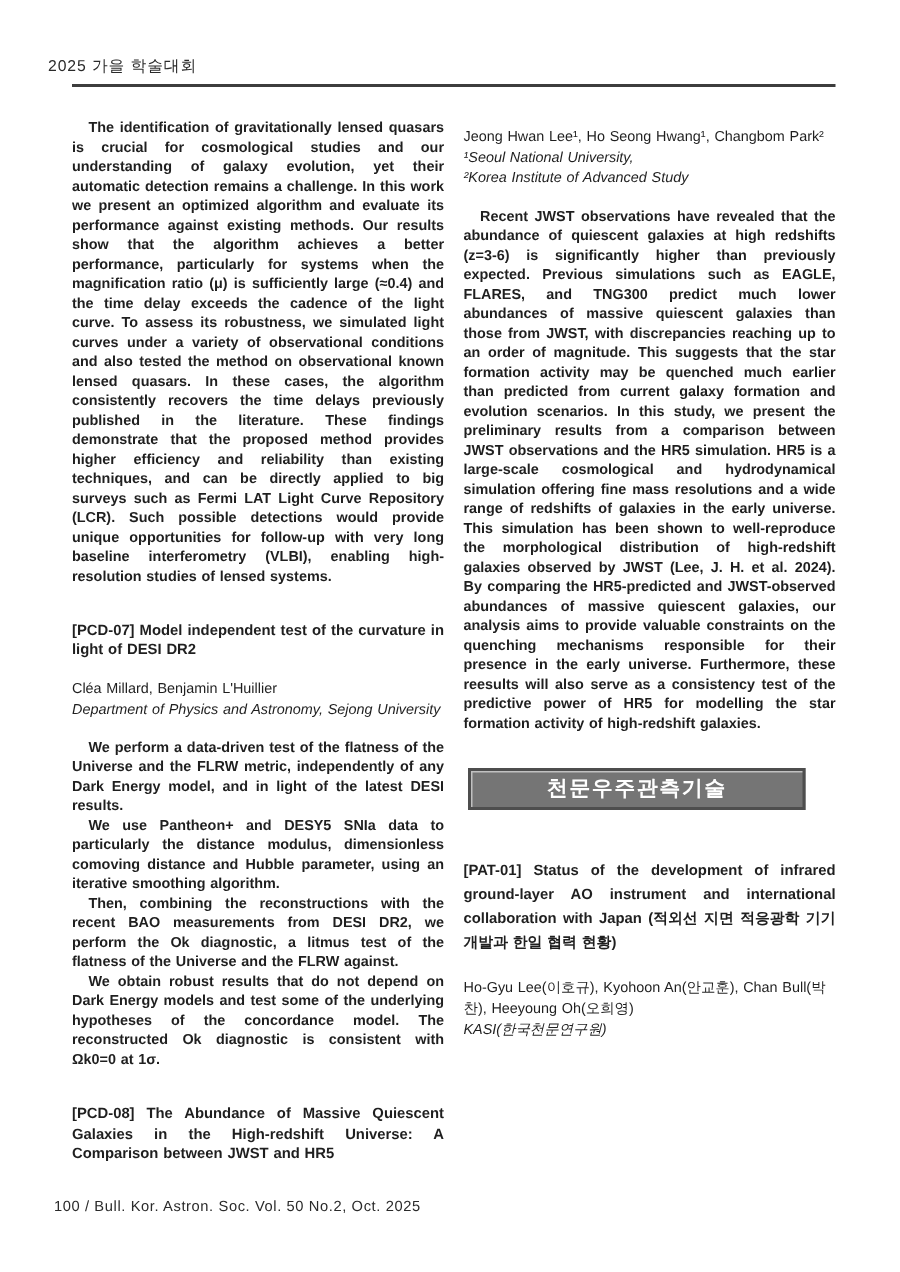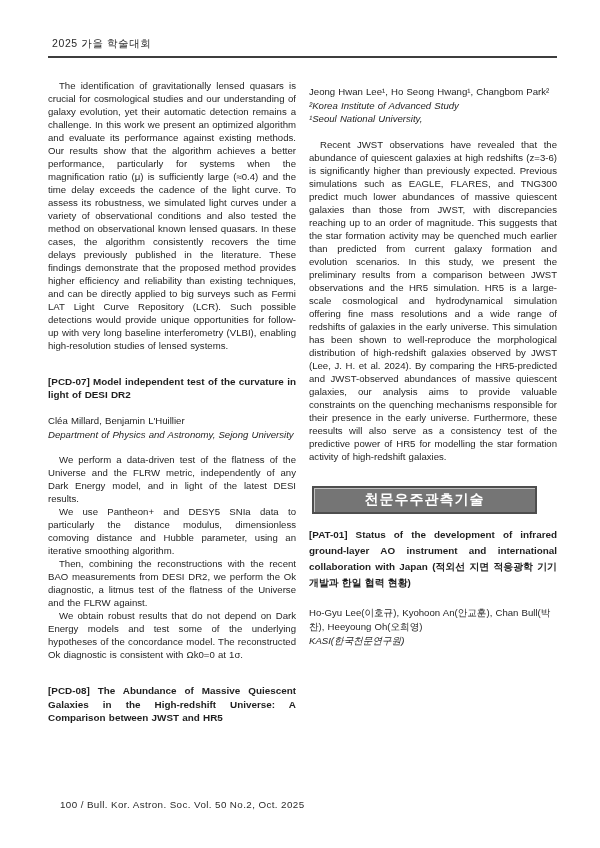--- a/index.html
+++ b/index.html
@@ -4,54 +4,54 @@
 <style>
   * { margin:0; padding:0; box-sizing:border-box; }
   html,body { background:#e9e9e9; }
   body { font-family:"Liberation Sans","DejaVu Sans",sans-serif; }
   .page {
     position:relative; width:600px; height:848px; margin:0 auto;
     background:#ffffff; color:#1f1f1f; overflow:hidden;
     box-shadow:0 0 0 1px #d8d8d8;
   }
   .header-title {
-    position:absolute; left:52px; top:37px;
+    position:absolute; left:32px; top:37px;
     font-size:10.5px; letter-spacing:0.6px; color:#2a2a2a;
   }
   .header-rule {
     position:absolute; left:48px; top:56px; width:509px; height:2px;
     background:#3d3d3d;
   }
   .col {
     position:absolute; width:248px;
     font-size:9.6px; line-height:13px; text-align:justify;
     word-spacing:0.5px; color:#1f1f1f;
   }
   .col-left  { left:48px;  top:79px; }
   .col-right { left:309px; top:85px; }
   .carryover-affil { font-style:italic; text-align:left; margin-bottom:11px; }
-  p.abs { text-indent:11px; margin:0; }
+  p.abs { text-indent:11px; margin:0;font-weight:bold; }
   .sec-title {
     font-weight:bold; font-size:9.9px; line-height:13.2px;
     margin-top:23px; margin-bottom:13px; text-align:justify;
   }
-  .sec-title.korean { line-height:16.3px; margin-top:13px; margin-bottom:14px; }
+  .sec-title.korean { line-height:16.3px; margin-top:33px; margin-bottom:14px; }
   .author-block { text-align:left; line-height:13.5px; margin-bottom:12px; }
   .author-block.kr { line-height:14.2px; margin-bottom:17px; }
   .affil { font-style:italic; }
   .banner {
     height:28px; margin:23px 20px 0 3px;
     background:#757575; border:2px solid #4e4e4e;
     box-shadow:inset 1px 1px 0 rgba(255,255,255,0.55);
     display:flex; align-items:center; justify-content:center;
     color:#ffffff; font-weight:bold; font-size:14px; letter-spacing:1px;
   }
   .kr-abs { line-height:17.2px; letter-spacing:0.1px; }
   .footer {
-    position:absolute; left:60px; top:799px;
+    position:absolute; left:36px; top:799px;
     font-size:9.8px; letter-spacing:0.4px; color:#2a2a2a;
   }
 </style>
 </head>
 <body>
 
 <div class="page">
 
   <div class="header-title">2025 가을 학술대회</div>
   <div class="header-rule"></div>
@@ -68,22 +68,22 @@
     <p class="abs">We use Pantheon+ and DESY5 SNIa data to particularly the distance modulus, dimensionless comoving distance and Hubble parameter, using an iterative smoothing algorithm.</p>
     <p class="abs">Then, combining the reconstructions with the recent BAO measurements from DESI DR2, we perform the Ok diagnostic, a litmus test of the flatness of the Universe and the FLRW against.</p>
     <p class="abs">We obtain robust results that do not depend on Dark Energy models and test some of the underlying hypotheses of the concordance model. The reconstructed Ok diagnostic is consistent with Ωk0=0 at 1σ.</p>
 
     <div class="sec-title">[PCD-08] The Abundance of Massive Quiescent Galaxies in the High-redshift Universe: A Comparison between JWST and HR5</div>
   </div>
 
   <div class="col col-right">
     <div class="author-block">
       <div>Jeong Hwan Lee¹, Ho Seong Hwang¹, Changbom Park²</div>
+      <div class="affil">¹Seoul National University,</div>
       <div class="affil">²Korea Institute of Advanced Study</div>
-      <div class="affil">¹Seoul National University,</div>
     </div>
     <p class="abs">Recent JWST observations have revealed that the abundance of quiescent galaxies at high redshifts (z=3-6) is significantly higher than previously expected. Previous simulations such as EAGLE, FLARES, and TNG300 predict much lower abundances of massive quiescent galaxies than those from JWST, with discrepancies reaching up to an order of magnitude. This suggests that the star formation activity may be quenched much earlier than predicted from current galaxy formation and evolution scenarios. In this study, we present the preliminary results from a comparison between JWST observations and the HR5 simulation. HR5 is a large-scale cosmological and hydrodynamical simulation offering fine mass resolutions and a wide range of redshifts of galaxies in the early universe. This simulation has been shown to well-reproduce the morphological distribution of high-redshift galaxies observed by JWST (Lee, J. H. et al. 2024). By comparing the HR5-predicted and JWST-observed abundances of massive quiescent galaxies, our analysis aims to provide valuable constraints on the quenching mechanisms responsible for their presence in the early universe. Furthermore, these reesults will also serve as a consistency test of the predictive power of HR5 for modelling the star formation activity of high-redshift galaxies.</p>
 
     <div class="banner">천문우주관측기술</div>
 
     <div class="sec-title korean">[PAT-01] Status of the development of infrared ground-layer AO instrument and international collaboration with Japan (적외선 지면 적응광학 기기개발과 한일 협력 현황)</div>
     <div class="author-block kr">
       <div>Ho-Gyu Lee(이호규), Kyohoon An(안교훈), Chan Bull(박찬), Heeyoung Oh(오희영)</div>
       <div class="affil">KASI(한국천문연구원)</div>
     </div>

